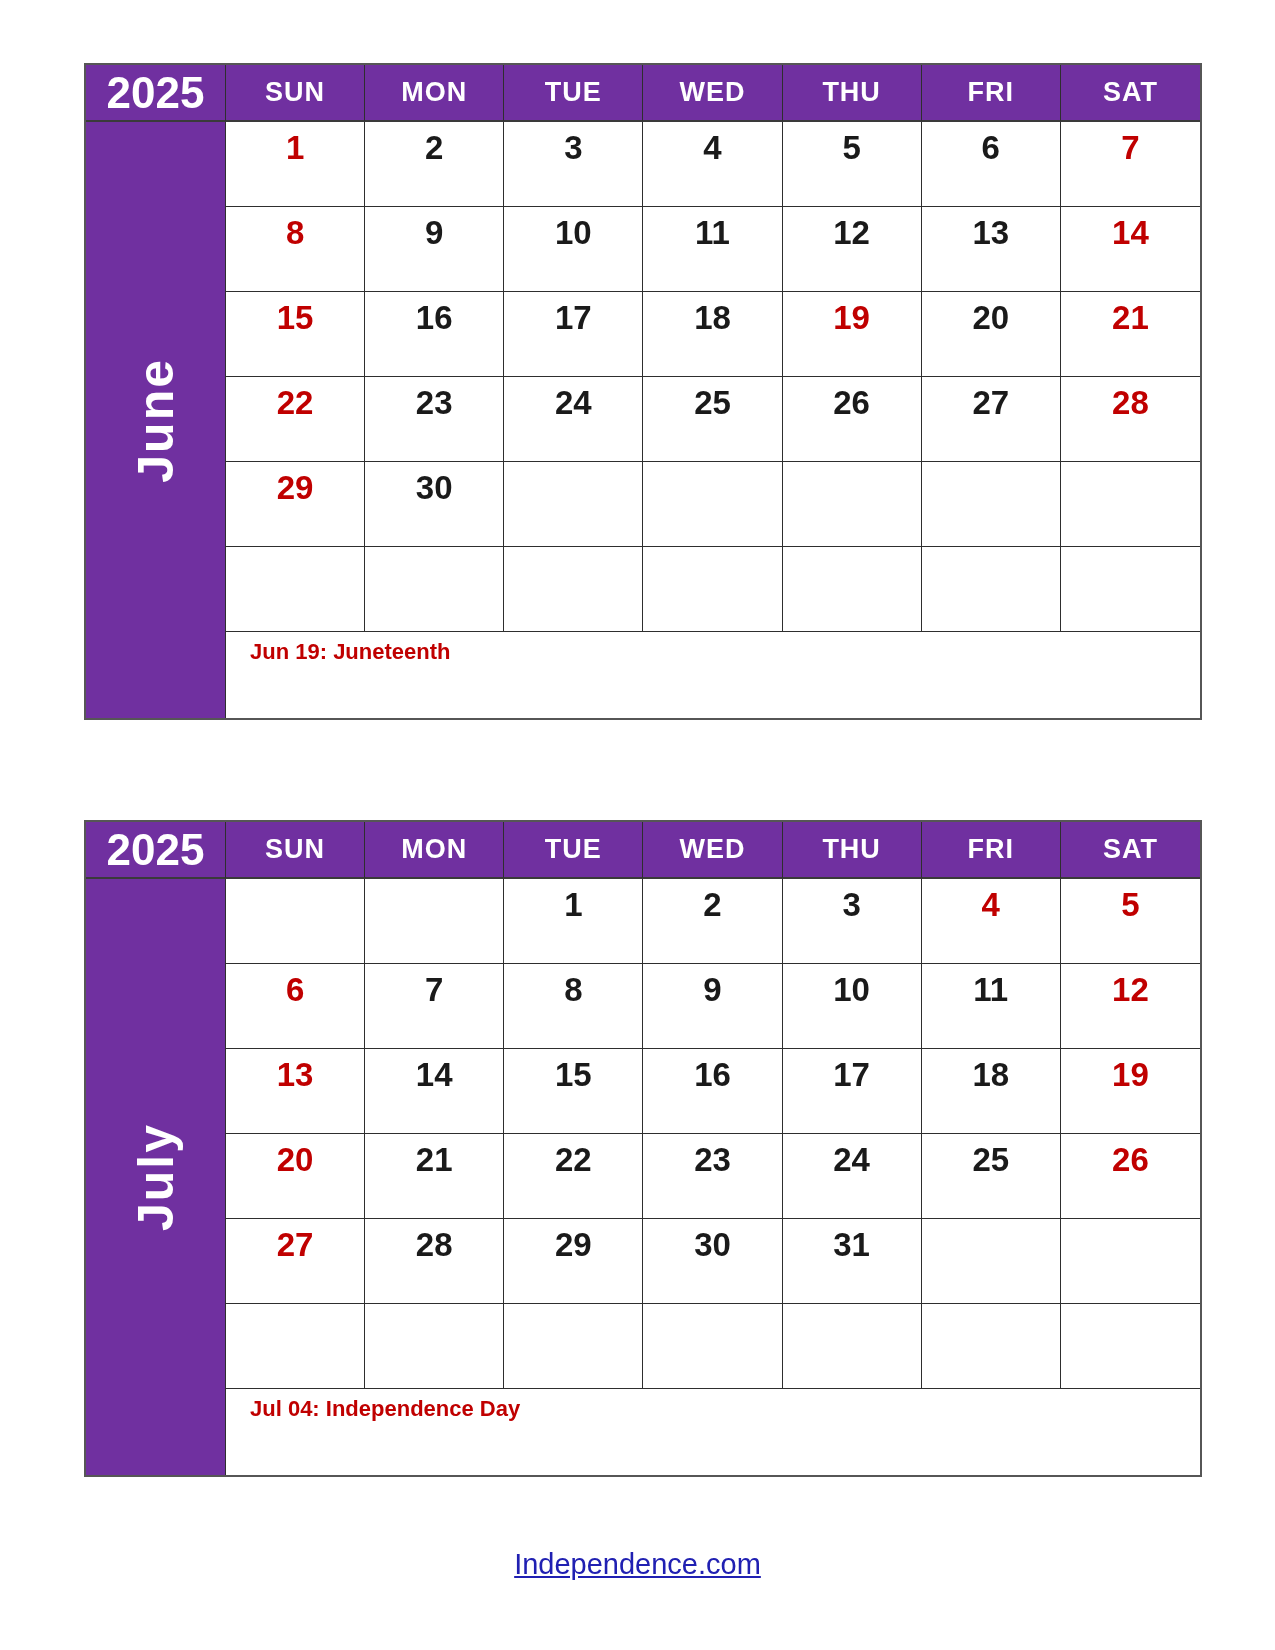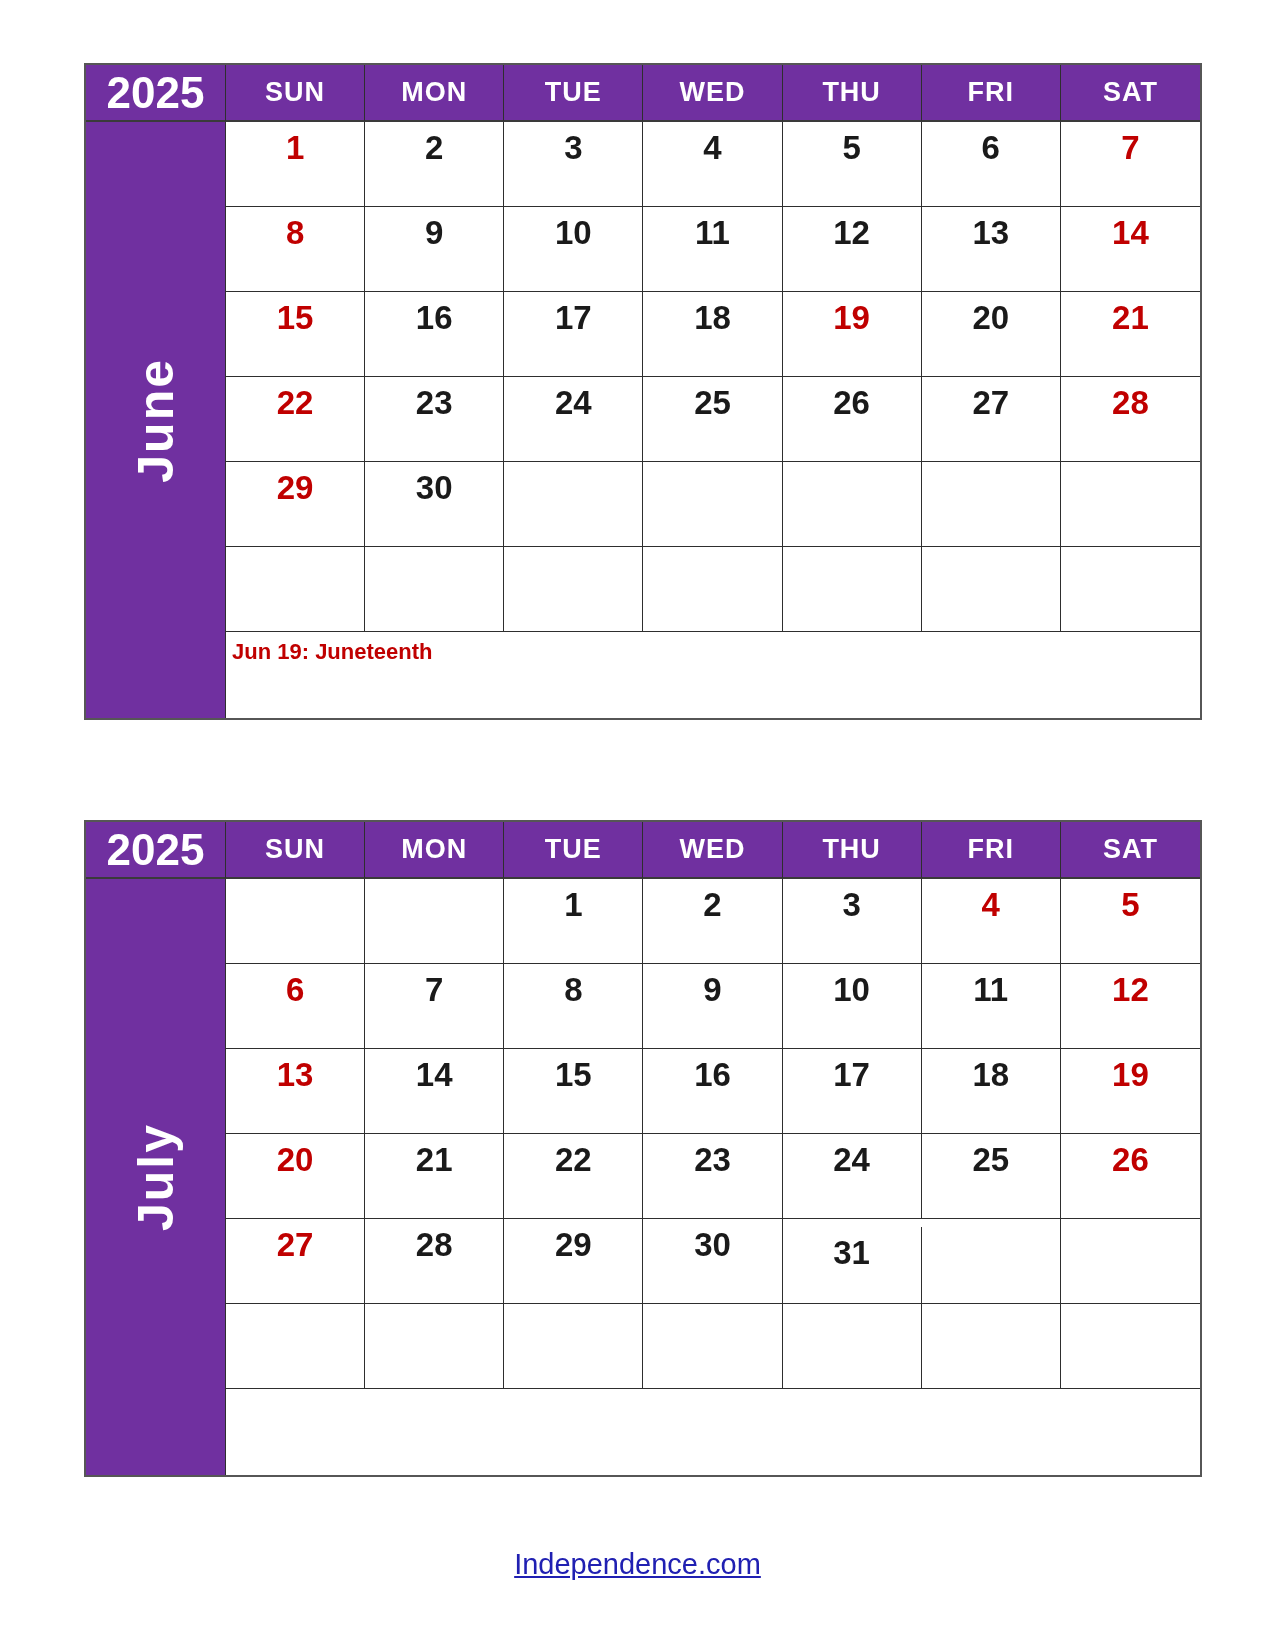--- a/index.html
+++ b/index.html
@@ -68,21 +68,21 @@
     padding-top:7px;
     font-size:33px;
     font-weight:bold;
     color:var(--ink);
   }
   .day-cell.red{color:var(--red);}
   .day-cell.no-right,.day-header.no-right{border-right:none;}
   .holiday-note{
     grid-column:2 / span 7;
     grid-row:8;
-    padding:7px 0 0 6px;
+    padding:7px 0 0 24px;
     font-size:22px;
     font-weight:bold;
     color:var(--red);
   }
   .footer-link{
     position:absolute;
     top:1548px;left:0;right:0;
     text-align:center;
     font-size:29px;
     color:var(--link);
@@ -148,20 +148,21 @@
     <div class="day-cell" style="grid-area: 7 / 6;"></div>
     <div class="day-cell" style="grid-area: 7 / 7;"></div>
     <div class="day-cell no-right" style="grid-area: 7 / 8;"></div>
   </section>
 
 <section class="calendar" style="top:820px">
   <div class="corner">2025</div>
   <div class="month-cell">
     <span class="month-text">July</span>
   </div>
+  <div class="holiday-note">Jul 04: Independence Day</div>
 <div class="day-header" style="grid-area: 1 / 2;">SUN</div>
     <div class="day-header" style="grid-area: 1 / 3;">MON</div>
     <div class="day-header" style="grid-area: 1 / 4;">TUE</div>
     <div class="day-header" style="grid-area: 1 / 5;">WED</div>
     <div class="day-header" style="grid-area: 1 / 6;">THU</div>
     <div class="day-header" style="grid-area: 1 / 7;">FRI</div>
     <div class="day-header no-right" style="grid-area: 1 / 8;">SAT</div>
     <div class="day-cell" style="grid-area: 2 / 2;"></div>
     <div class="day-cell" style="grid-area: 2 / 3;"></div>
     <div class="day-cell" style="grid-area: 2 / 4;">1</div>
@@ -187,21 +188,21 @@
     <div class="day-cell" style="grid-area: 5 / 3;">21</div>
     <div class="day-cell" style="grid-area: 5 / 4;">22</div>
     <div class="day-cell" style="grid-area: 5 / 5;">23</div>
     <div class="day-cell" style="grid-area: 5 / 6;">24</div>
     <div class="day-cell" style="grid-area: 5 / 7;">25</div>
     <div class="day-cell red no-right" style="grid-area: 5 / 8;">26</div>
     <div class="day-cell red" style="grid-area: 6 / 2;">27</div>
     <div class="day-cell" style="grid-area: 6 / 3;">28</div>
     <div class="day-cell" style="grid-area: 6 / 4;">29</div>
     <div class="day-cell" style="grid-area: 6 / 5;">30</div>
-    <div class="day-cell" style="grid-area: 6 / 6; margin-top: 8px;">31</div>
+    <div class="day-cell" style="grid-area: 6 / 6;">31</div>
     <div class="day-cell" style="grid-area: 6 / 7;"></div>
     <div class="day-cell no-right" style="grid-area: 6 / 8;"></div>
     <div class="day-cell" style="grid-area: 7 / 2;"></div>
     <div class="day-cell" style="grid-area: 7 / 3;"></div>
     <div class="day-cell" style="grid-area: 7 / 4;"></div>
     <div class="day-cell" style="grid-area: 7 / 5;"></div>
     <div class="day-cell" style="grid-area: 7 / 6;"></div>
     <div class="day-cell" style="grid-area: 7 / 7;"></div>
     <div class="day-cell no-right" style="grid-area: 7 / 8;"></div>
   </section>

